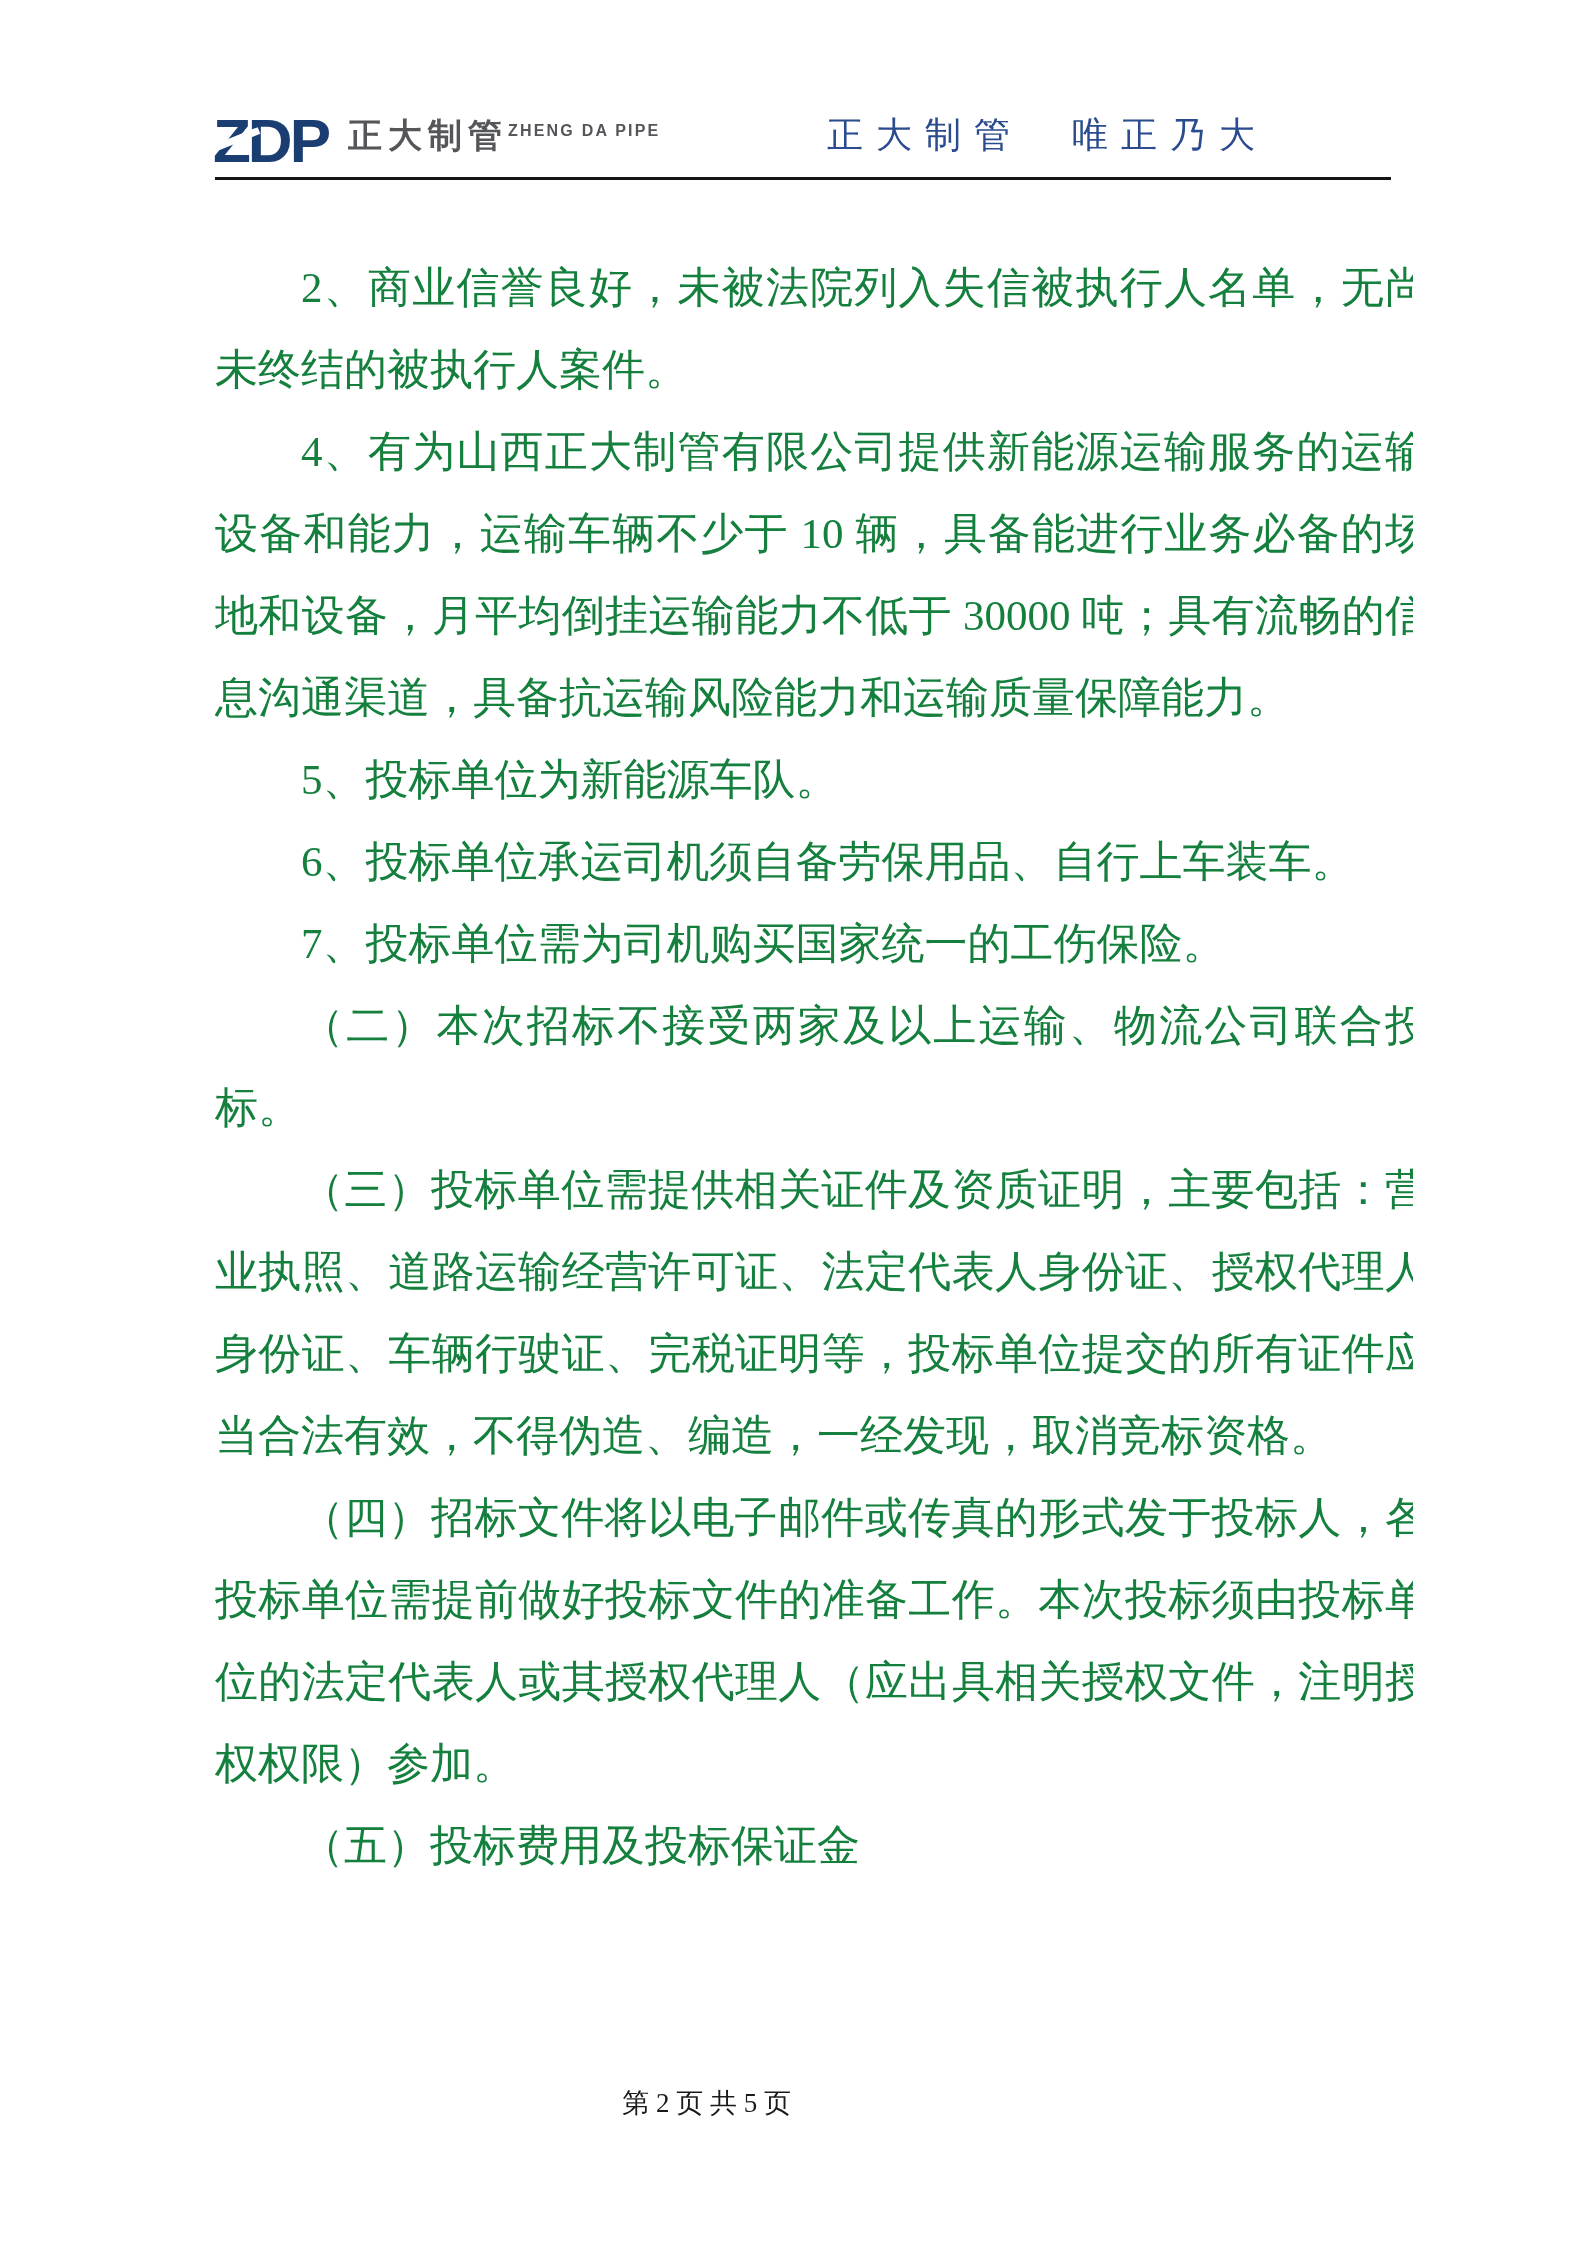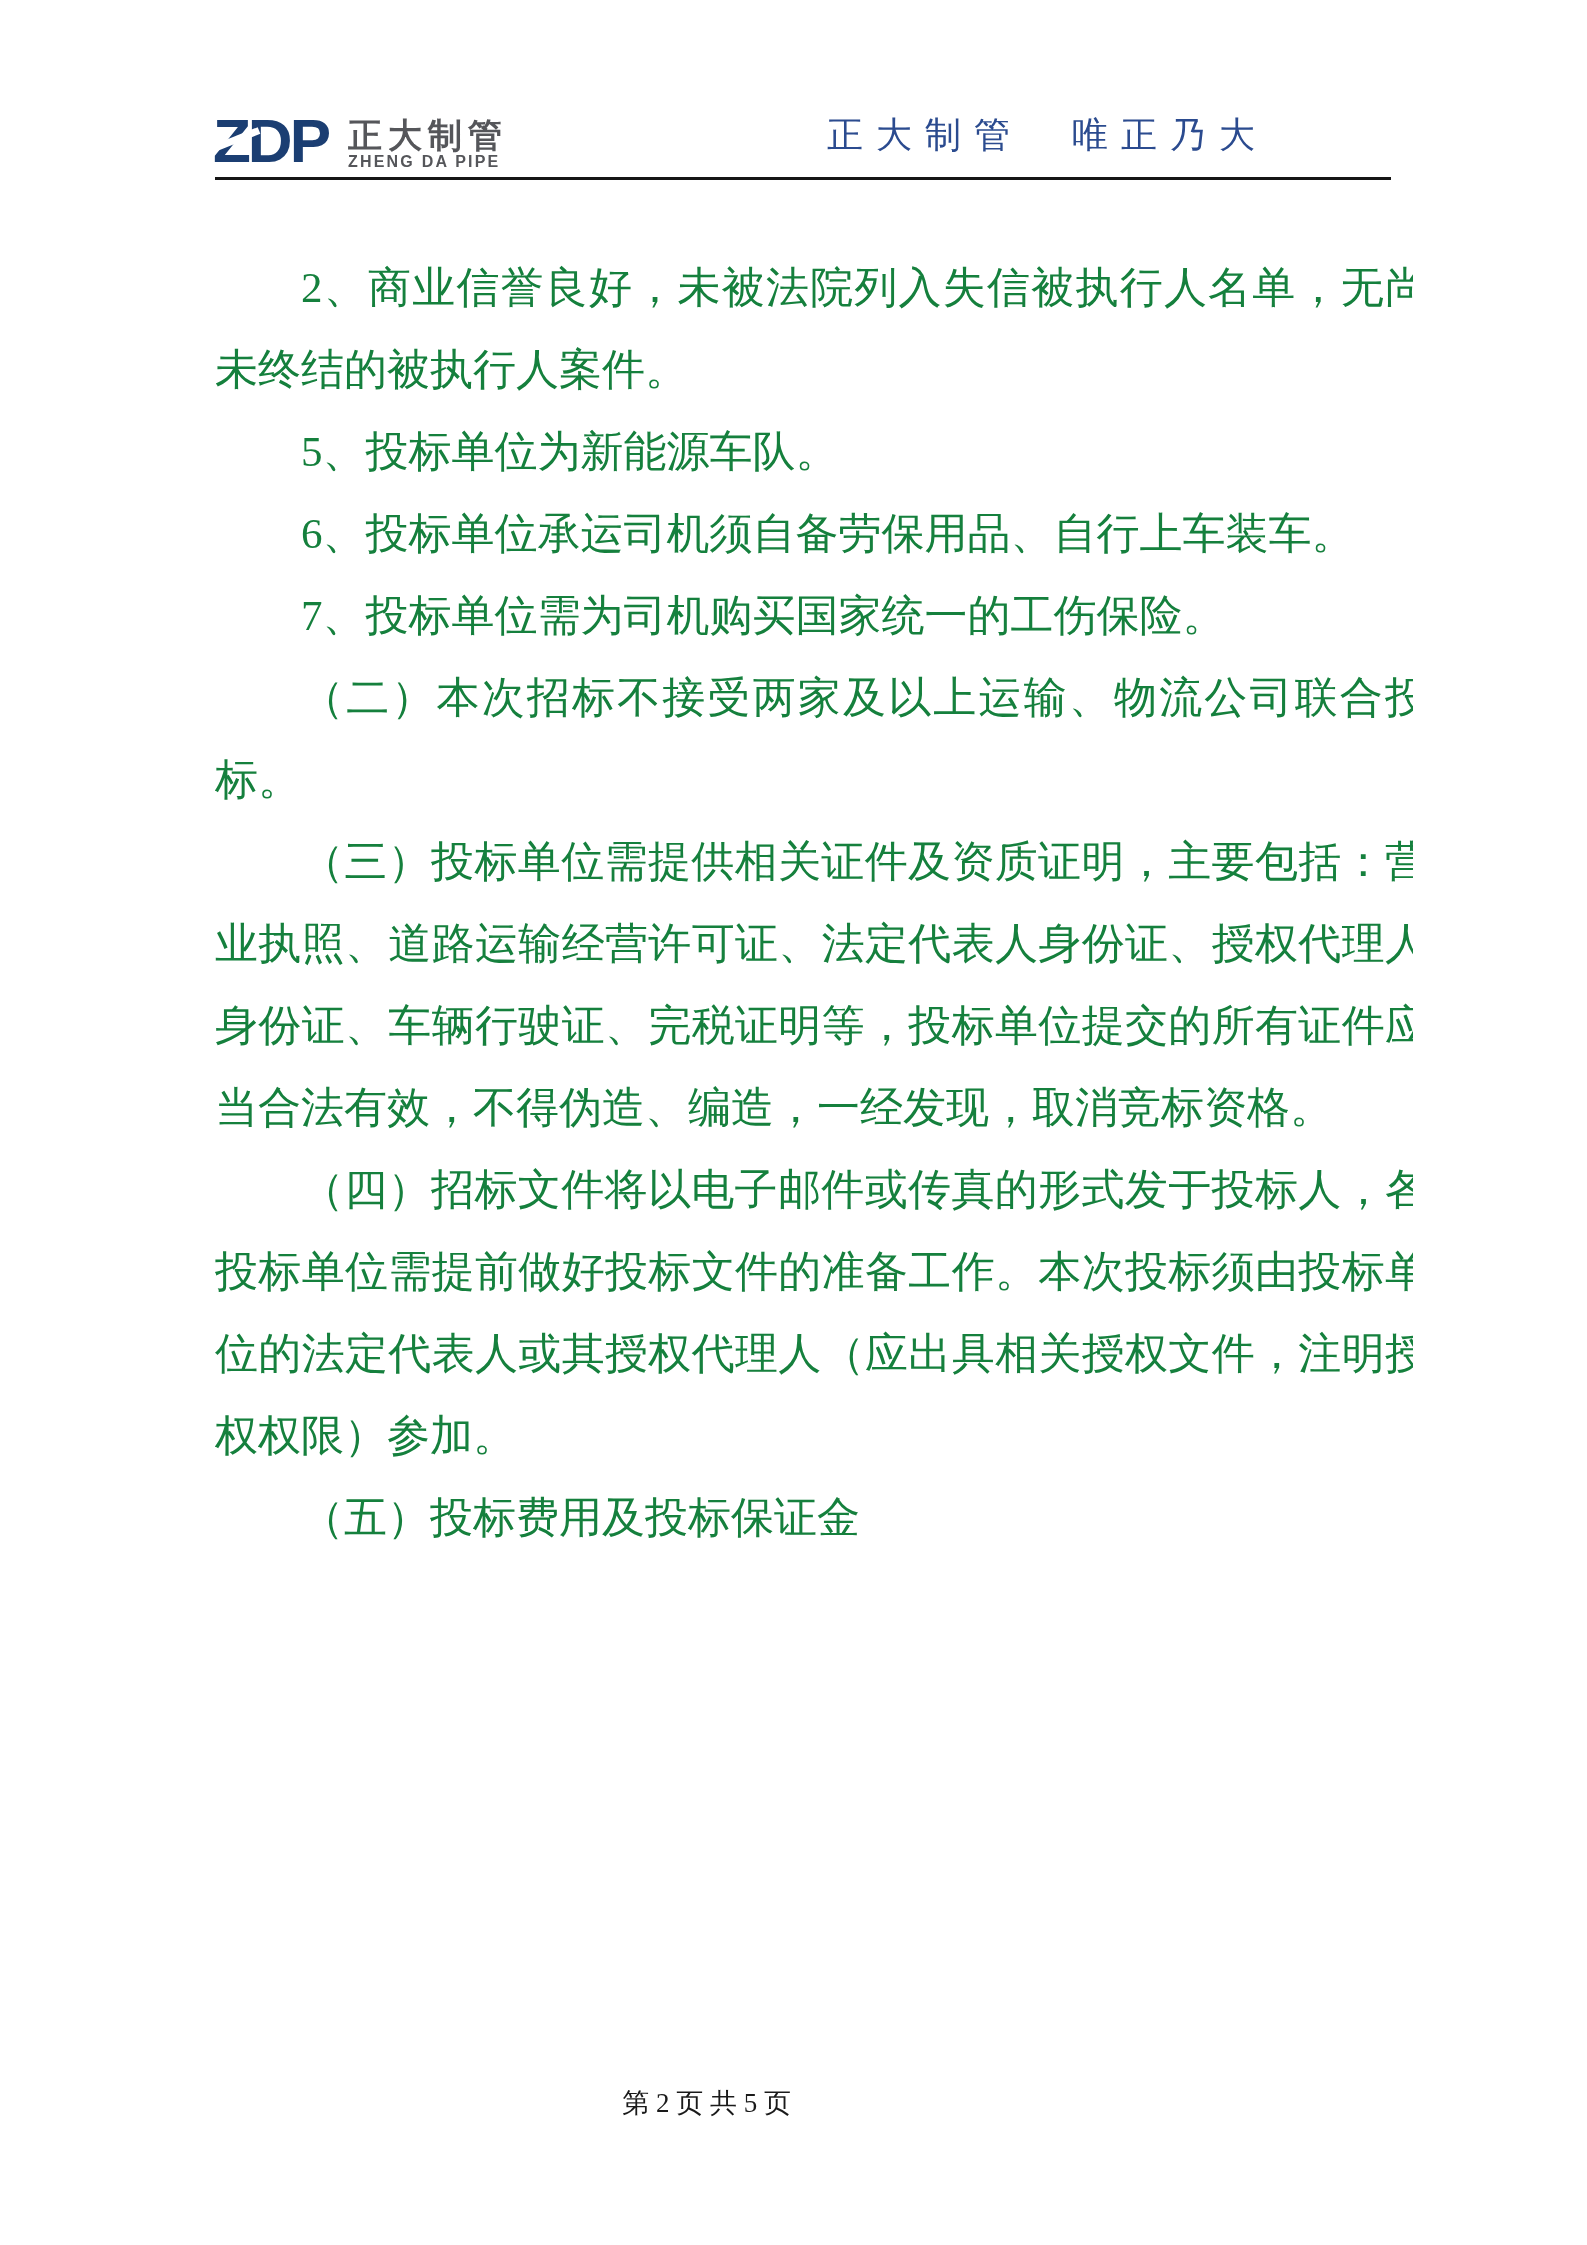--- a/index.html
+++ b/index.html
@@ -35,21 +35,21 @@
     position: absolute;
     left: -6px;
     top: 21px;
     width: 54px;
     height: 7px;
     background: #ffffff;
     transform: rotate(-22deg);
   }
   .logo-text {
     display: flex;
-    flex-direction: column;
+    flex-direction: row;
     margin-left: 20px;
     padding-top: 4px;
   }
   .logo-cn {
     font-family: "Liberation Sans", "DejaVu Sans", sans-serif;
     font-weight: 700;
     font-size: 34px;
     line-height: 31px;
     color: #55565a;
     letter-spacing: 6px;
@@ -126,20 +126,21 @@
       <span class="logo-en">ZHENG DA PIPE</span>
     </span>
   </div>
 
   <div class="motto">正大制管　唯正乃大</div>
 
   <div class="header-rule"></div>
 
   <main class="doc-body">
     <p>2、商业信誉良好，未被法院列入失信被执行人名单，无尚未终结的被执行人案件。</p>
+    <p>4、有为山西正大制管有限公司提供新能源运输服务的运输设备和能力，运输车辆不少于 10 辆，具备能进行业务必备的场地和设备，月平均倒挂运输能力不低于 30000 吨；具有流畅的信息沟通渠道，具备抗运输风险能力和运输质量保障能力。</p>
     <p>5、投标单位为新能源车队。</p>
     <p>6、投标单位承运司机须自备劳保用品、自行上车装车。</p>
     <p>7、投标单位需为司机购买国家统一的工伤保险。</p>
     <p>（二）本次招标不接受两家及以上运输、物流公司联合投标。</p>
     <p>（三）投标单位需提供相关证件及资质证明，主要包括：营业执照、道路运输经营许可证、法定代表人身份证、授权代理人身份证、车辆行驶证、完税证明等，投标单位提交的所有证件应当合法有效，不得伪造、编造，一经发现，取消竞标资格。</p>
     <p>（四）招标文件将以电子邮件或传真的形式发于投标人，各投标单位需提前做好投标文件的准备工作。本次投标须由投标单位的法定代表人或其授权代理人（应出具相关授权文件，注明授权权限）参加。</p>
     <p>（五）投标费用及投标保证金</p>
   </main>
 
   <div class="footer">

